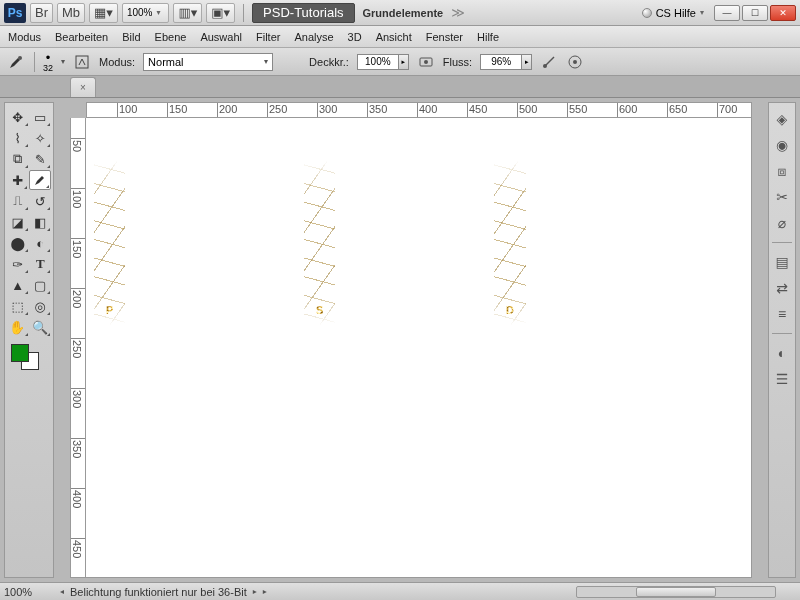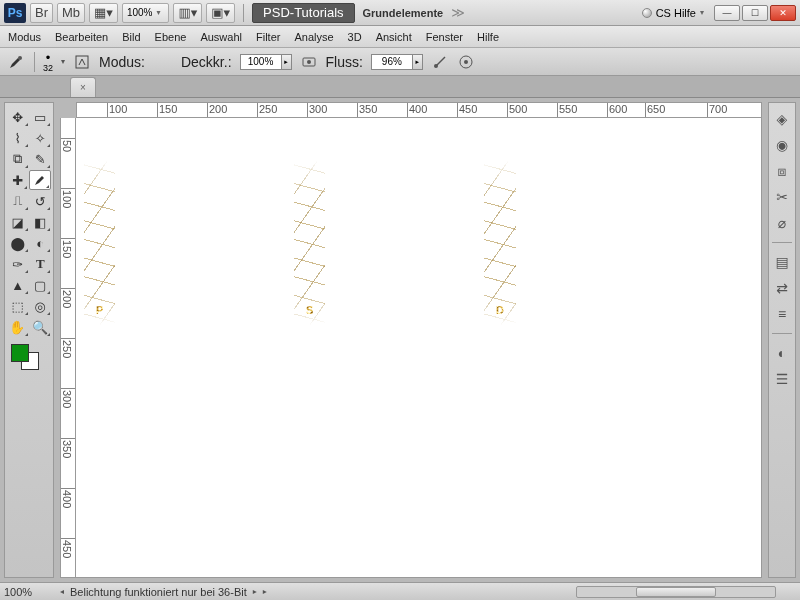--- a/index.html
+++ b/index.html
@@ -19,21 +19,21 @@
 .cslive .dot { width:10px; height:10px; border-radius:50%; background:radial-gradient(circle at 30% 30%, #fff, #999); border:1px solid #888; }
 .winbtns { display:flex; gap:2px; }
 .winbtn { width:26px; height:16px; border-radius:2px; border:1px solid #888; background:linear-gradient(#fafafa,#ddd); display:flex; align-items:center; justify-content:center; font-size:9px; color:#333; }
 .winbtn.close { background:linear-gradient(#f08070,#d9402a); color:#fff; border-color:#a03020; }
 
 .menubar { height:22px; background:linear-gradient(#eaeaea,#d6d6d6); display:flex; align-items:center; padding:0 8px; gap:14px; border-bottom:1px solid #aaa; color:#222; }
 .menubar span { cursor:default; }
 
 .optbar { height:28px; background:linear-gradient(#e0e0e0,#c8c8c8); display:flex; align-items:center; padding:0 6px; gap:8px; border-bottom:1px solid #999; }
 .optbar .brush { width:20px; height:20px; display:flex; align-items:center; justify-content:center; }
-.optbar .lbl { font-size:14px; color:#222; }
+.optbar .lbl { font-size:11px; color:#222; }
 .optbar .sel { height:18px; background:#fff; border:1px solid #888; padding:0 18px 0 4px; display:flex; align-items:center; font-size:11px; position:relative; min-width:70px; }
 .optbar .sel::after { content:"▾"; position:absolute; right:4px; font-size:8px; color:#555; }
 .optbar .numbox { width:42px; height:16px; background:#fff; border:1px solid #888; display:flex; align-items:center; justify-content:center; font-size:10px; }
 .optbar .arrow { width:10px; height:16px; background:linear-gradient(#f0f0f0,#ccc); border:1px solid #888; border-left:none; display:flex; align-items:center; justify-content:center; font-size:7px; }
 .mini-icon { width:18px; height:18px; display:flex; align-items:center; justify-content:center; color:#444; }
 .vline { width:1px; height:20px; background:#999; }
 
 .tabbar { height:22px; background:#b0b0b0; display:flex; align-items:flex-end; padding-left:70px; border-bottom:1px solid #888; }
 .doctab { height:20px; background:linear-gradient(#e8e8e8,#d4d4d4); border:1px solid #999; border-bottom:none; border-radius:3px 3px 0 0; padding:0 6px; display:flex; align-items:center; gap:6px; font-size:10px; color:#333; }
 .doctab .x { width:12px; height:12px; display:flex; align-items:center; justify-content:center; font-size:10px; color:#666; }
@@ -42,21 +42,21 @@
 
 .toolbox { width:50px; background:linear-gradient(#d8d8d8,#c4c4c4); border:1px solid #999; margin:4px 0 4px 4px; display:flex; flex-direction:column; padding:4px 2px; gap:1px; }
 .toolrow { display:flex; gap:1px; }
 .tool { width:22px; height:20px; display:flex; align-items:center; justify-content:center; border-radius:2px; cursor:pointer; font-size:13px; color:#333; position:relative; }
 .tool.active { background:#fff; border:1px solid #888; }
 .tool .corner { position:absolute; right:1px; bottom:1px; width:0; height:0; border-left:3px solid transparent; border-bottom:3px solid #555; }
 .swatch-area { margin-top:4px; position:relative; height:32px; }
 .swatch-bg { position:absolute; left:14px; top:10px; width:18px; height:18px; background:#fff; border:1px solid #333; }
 .swatch-fg { position:absolute; left:4px; top:2px; width:18px; height:18px; background:#0a9010; border:1px solid #333; }
 
-.canvas-zone { flex:1; display:flex; flex-direction:column; margin:4px 6px; }
+.canvas-zone { flex:1; display:flex; flex-direction:column; margin:4px 16px; }
 .hruler { height:16px; background:#fff; border:1px solid #999; position:relative; overflow:hidden; font-size:8px; color:#555; margin-left:16px; }
 .hruler .tick { position:absolute; top:0; border-left:1px solid #888; height:16px; padding-left:1px; }
 .canvas-row { flex:1; display:flex; }
 .vruler { width:16px; background:#fff; border:1px solid #999; border-top:none; position:relative; overflow:hidden; font-size:8px; color:#555; }
 .vruler .tick { position:absolute; left:0; border-top:1px solid #888; width:16px; padding-top:1px; writing-mode:vertical-lr; }
 .canvas { flex:1; background:#fff; border:1px solid #999; border-left:none; border-top:none; position:relative; overflow:hidden; }
 
 .right-panel { width:28px; background:linear-gradient(#d8d8d8,#c4c4c4); border:1px solid #999; margin:4px 4px 4px 0; display:flex; flex-direction:column; align-items:center; padding:6px 0; gap:6px; }
 .right-panel .ricon { width:20px; height:20px; display:flex; align-items:center; justify-content:center; color:#555; font-size:14px; }
 .right-panel .sep { width:20px; height:1px; background:#999; margin:3px 0; }
@@ -142,20 +142,21 @@
     <span style="font-size:9px">32</span>
   </div>
   <span style="font-size:8px;color:#555">▾</span>
   <div class="mini-icon">
     <svg width="16" height="16" viewBox="0 0 16 16">
         <rect x="2" y="2" width="12" height="12" fill="none" stroke="#444"></rect>
         <path d="M5 11 L8 5 L11 11" stroke="#444" fill="none"></path>
       </svg>
   </div>
   <span class="lbl">Modus:</span>
+  <div class="sel" style="min-width:130px">Normal</div>
   <div style="width:20px"></div>
   <span class="lbl">Deckkr.:</span>
   <div style="display:flex">
     <div class="numbox">100%</div>
     <div class="arrow">▸</div>
   </div>
   <div class="mini-icon">
     <svg width="16" height="16" viewBox="0 0 16 16">
         <rect x="2" y="4" width="12" height="8" rx="1" fill="none" stroke="#555"></rect>
         <circle cx="8" cy="8" r="2" fill="#555"></circle>
@@ -250,21 +251,21 @@
       <div class="tick" style="left:80px">150</div>
       <div class="tick" style="left:130px">200</div>
       <div class="tick" style="left:180px">250</div>
       <div class="tick" style="left:230px">300</div>
       <div class="tick" style="left:280px">350</div>
       <div class="tick" style="left:330px">400</div>
       <div class="tick" style="left:380px">450</div>
       <div class="tick" style="left:430px">500</div>
       <div class="tick" style="left:480px">550</div>
       <div class="tick" style="left:530px">600</div>
-      <div class="tick" style="left:568px">650</div>
+      <div class="tick" style="left:580px">650</div>
       <div class="tick" style="left:630px">700</div>
     </div>
     <div class="canvas-row">
       <div class="vruler">
         <div class="tick" style="top:20px">50</div>
         <div class="tick" style="top:70px">100</div>
         <div class="tick" style="top:120px">150</div>
         <div class="tick" style="top:170px">200</div>
         <div class="tick" style="top:220px">250</div>
         <div class="tick" style="top:270px">300</div>

